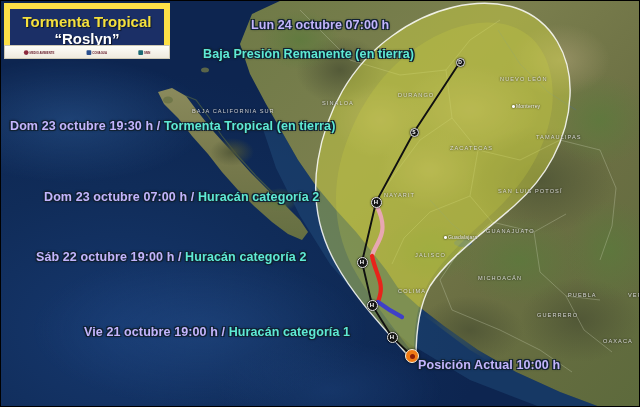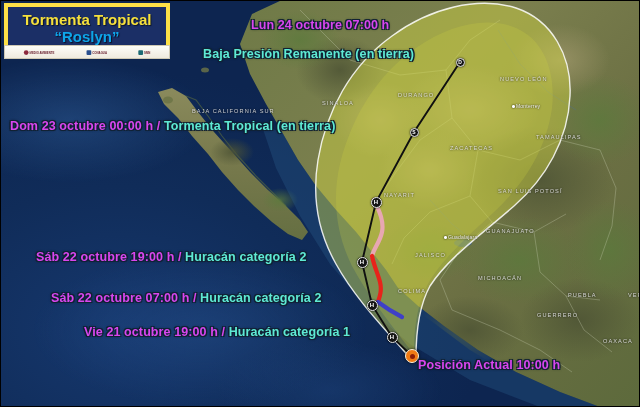--- a/index.html
+++ b/index.html
@@ -51,43 +51,43 @@
     position: absolute;
     font-weight: bold;
     font-size: 12.5px;
     white-space: nowrap;
     letter-spacing: .1px;
     text-shadow:
       -1.2px -1.2px 0 #123, 1.2px -1.2px 0 #123,
       -1.2px 1.2px 0 #123, 1.2px 1.2px 0 #123,
       0 0 3px rgba(0,0,0,.85);
   }
-  .lbl-white { color: #d946ef; }
+  .lbl-white { color: #c4b5fd; }
   .lbl-yellow { color: #5eead4; }
 
   
   #title-banner {
     position: absolute;
     left: 4px; top: 3px;
     width: 166px;
     background: #1b2f66;
-    border: 4px solid #fde047;
+    border: 6px solid #fde047;
     box-sizing: border-box;
     padding: 4px 4px 2px 4px;
     text-align: center;
   }
   #title-banner .t1 {
     color: #f5e03c;
     font-weight: bold;
     font-size: 15px;
     line-height: 17px;
     text-shadow: 1px 1px 1px rgba(0,0,0,.6);
   }
   #title-banner .t2 {
-    color: #0ea5e9;
+    color: #ffffff;
     font-weight: bold;
     font-size: 15px;
     line-height: 17px;
     text-shadow: 1px 1px 1px rgba(0,0,0,.6);
   }
   #logo-strip {
     position: absolute;
     left: 4px; top: 45px;
     width: 166px; height: 14px;
     background: linear-gradient(#fdfdf8, #efeade);
@@ -351,31 +351,31 @@
   <div id="current-pos" style="left:412px; top:356px;"></div>
 
   <div class="track-label" style="left:251px; top:18px;">
     <span class="lbl-white">Lun 24 octubre 07:00 h</span>
   </div>
   <div class="track-label" style="left:203px; top:47px;">
     <span class="lbl-yellow">Baja Presión Remanente (en tierra)</span>
   </div>
 
   <div class="track-label" style="left:10px; top:119px;">
-    <span class="lbl-white">Dom 23 octubre 00:00 h</span><span class="lbl-white"> / </span><span class="lbl-yellow">Tormenta Tropical (en tierra)</span>
-  </div>
-
+    <span class="lbl-white">Dom 23 octubre 19:30 h</span><span class="lbl-white"> / </span><span class="lbl-yellow">Tormenta Tropical (en tierra)</span>
+  </div>
+
+  <div class="track-label" style="left:44px; top:190px;">
+    <span class="lbl-white">Dom 23 octubre 07:00 h</span><span class="lbl-white"> / </span><span class="lbl-yellow">Huracán categoría 2</span>
+  </div>
 
   <div class="track-label" style="left:36px; top:250px;">
     <span class="lbl-white">Sáb 22 octubre 19:00 h</span><span class="lbl-white"> / </span><span class="lbl-yellow">Huracán categoría 2</span>
   </div>
 
-  <div class="track-label" style="left:51px; top:291px;">
-    <span class="lbl-white">Sáb 22 octubre 07:00 h</span><span class="lbl-white"> / </span><span class="lbl-yellow">Huracán categoría 2</span>
-  </div>
 
   <div class="track-label" style="left:84px; top:325px;">
     <span class="lbl-white">Vie 21 octubre 19:00 h</span><span class="lbl-white"> / </span><span class="lbl-yellow">Huracán categoría 1</span>
   </div>
 
   <div class="track-label" style="left:418px; top:358px;">
     <span class="lbl-white">Posición Actual 10:00 h</span>
   </div>
 
   <div id="title-banner">

